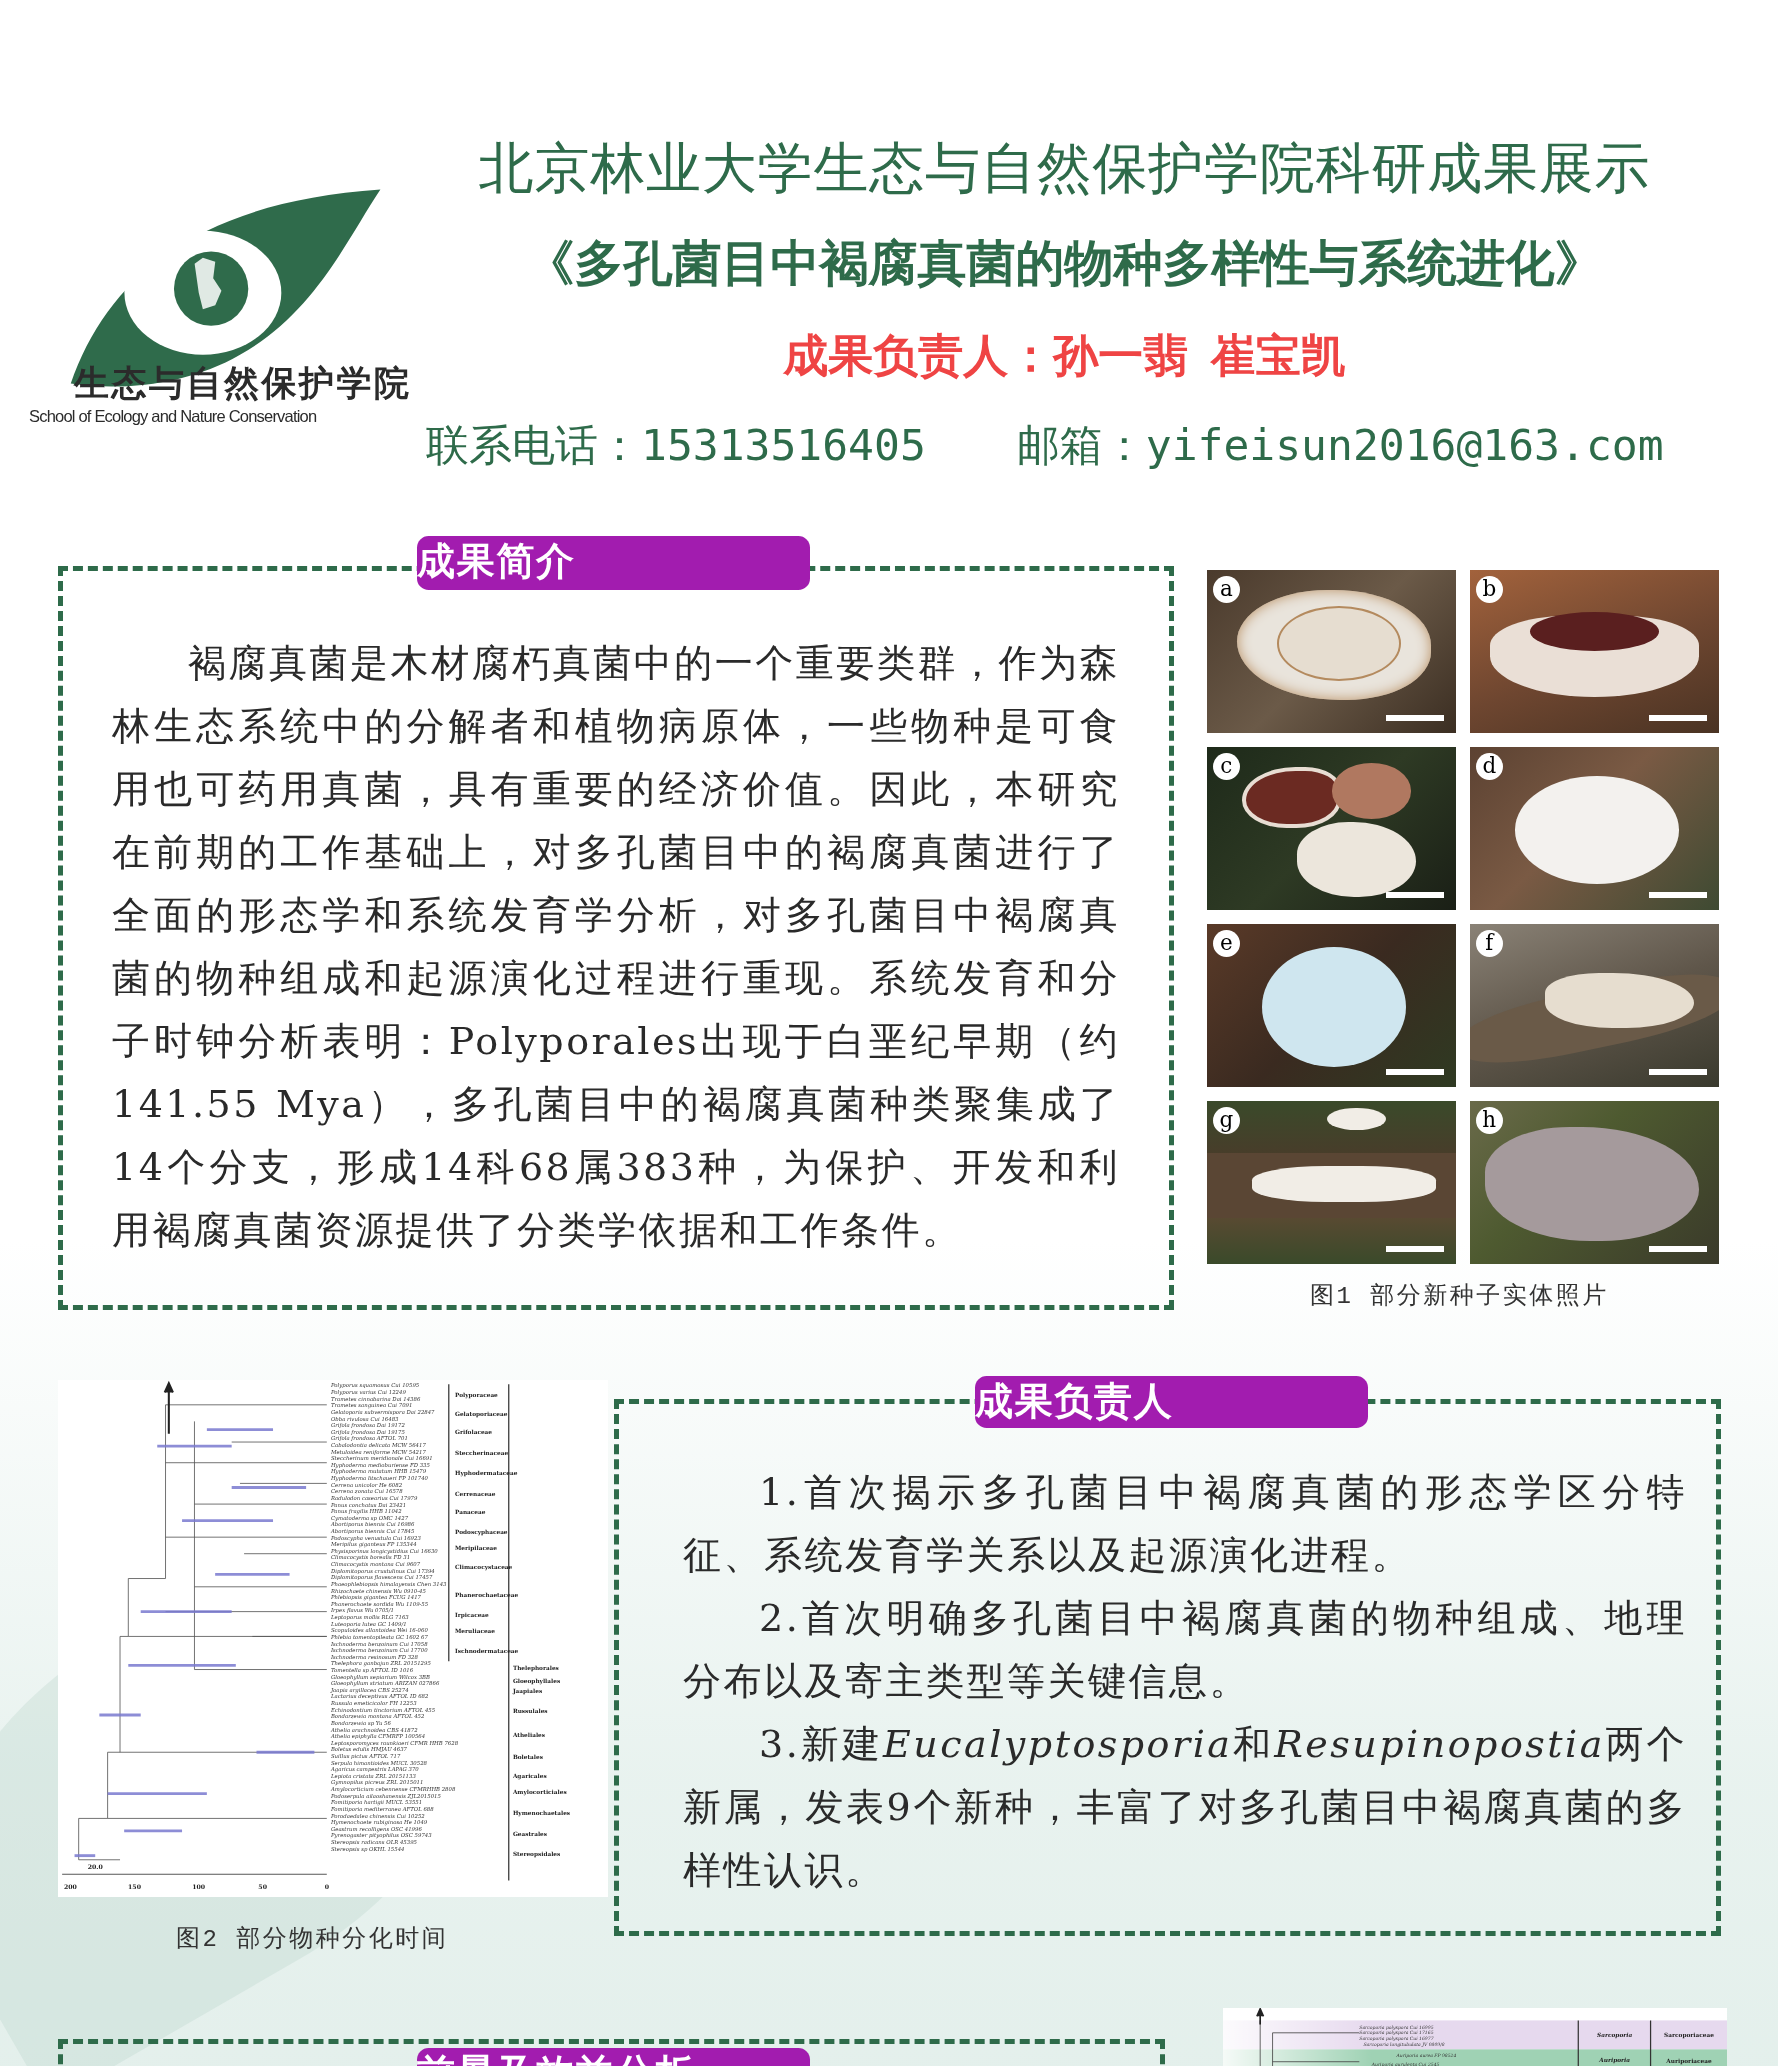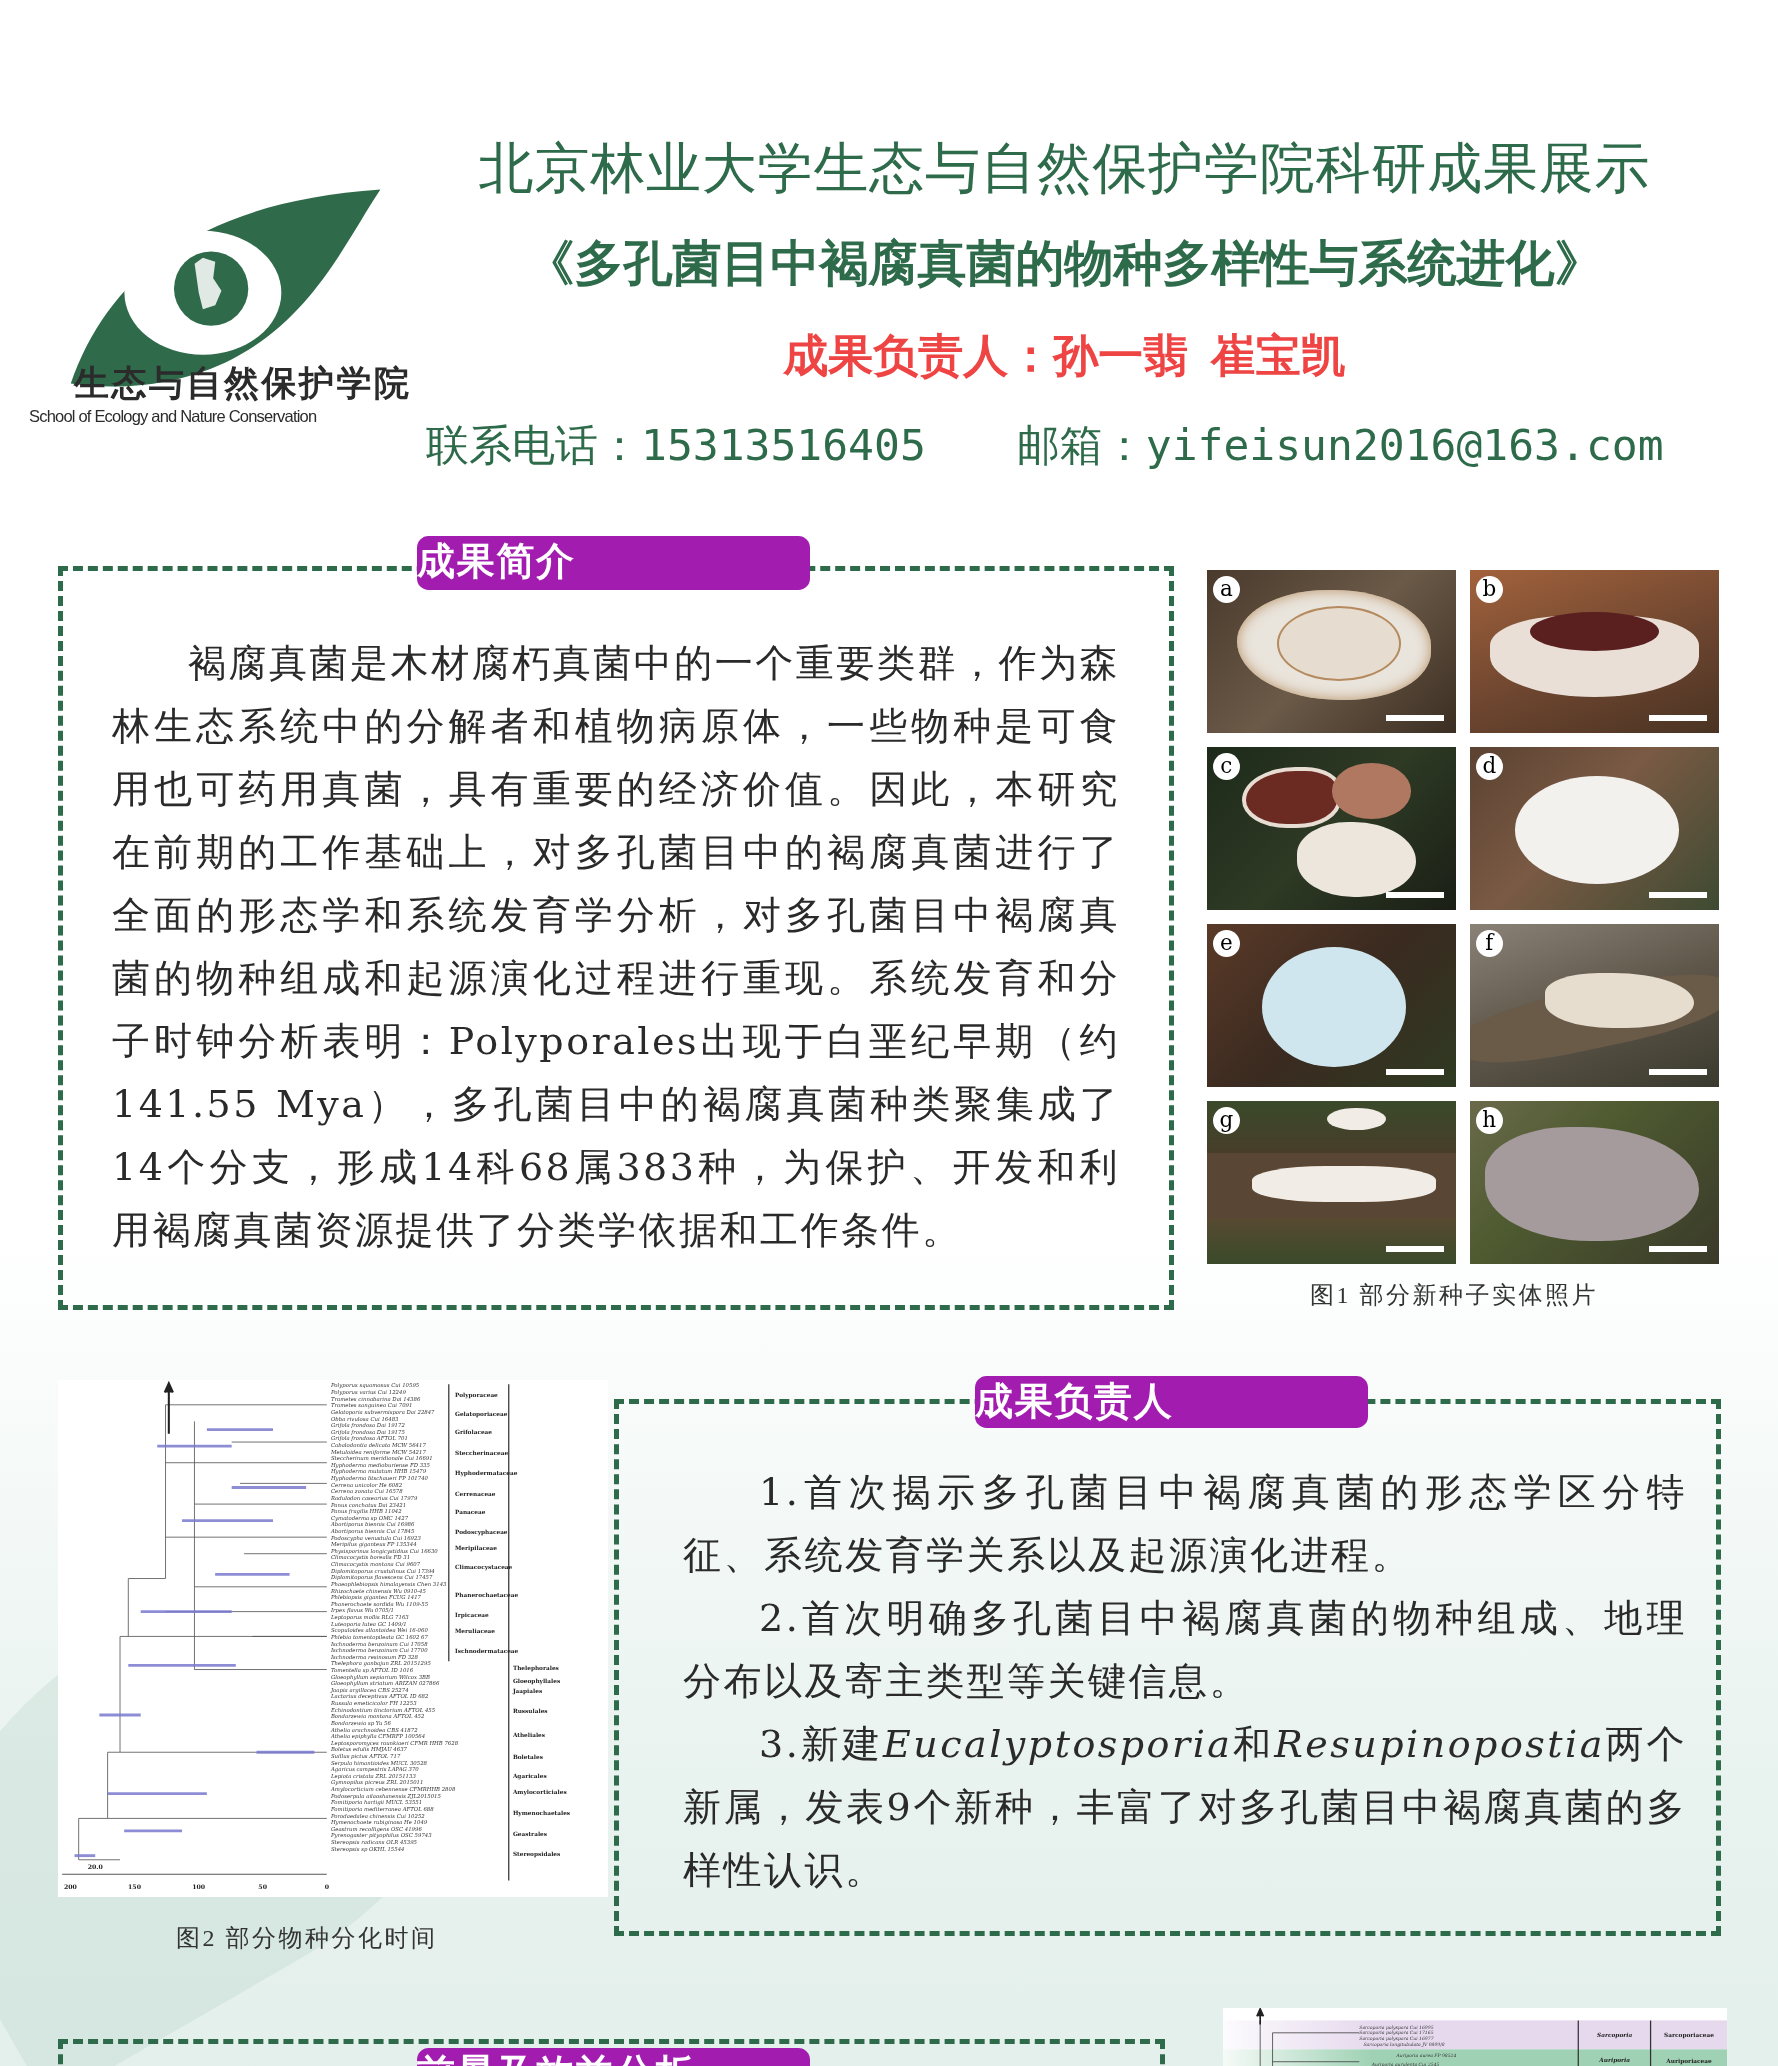--- a/index.html
+++ b/index.html
@@ -31,21 +31,21 @@
   .para p { text-indent: 2em; }
   .para i { font-family: "DejaVu Serif", serif; }
 
   
   .photo-grid { position: absolute; left: 1207px; top: 570px; width: 512px; height: 694px; display: grid; grid-template-columns: 1fr 1fr; grid-template-rows: repeat(4, 1fr); gap: 14px 14px; }
   .photo { position: relative; overflow: hidden; }
   .photo .lbl { position: absolute; left: 5.8px; top: 5.8px; width: 27px; height: 27px; border-radius: 50%; background: #fff; color: #000; font-family: "DejaVu Serif", serif; font-size: 21.5px; line-height: 26px; text-align: center; }
   .photo .scale { position: absolute; right: 12.4px; bottom: 11.6px; width: 58px; height: 6.6px; background: #fff; }
   .photo .blob { position: absolute; }
 
-  .caption { position: absolute; font-family: Liberation Serif, serif; font-size: 24px; color: #333; letter-spacing: 2.5px; white-space: nowrap; }
+  .caption { position: absolute; font-family: Liberation Mono, monospace; font-size: 24px; color: #333; letter-spacing: 2.5px; white-space: nowrap; }
 
   .tree { position: absolute; background: #fff; overflow: hidden; }
   .tree svg { width: 100%; height: 100%; }
 </style>
 </head>
 <body>
 
 <div class="bg-wash"></div>
 <div class="bg-leaf" style="left:-83px;top:1612px;width:579px;height:372px;transform:rotate(-30deg);"></div>
 

